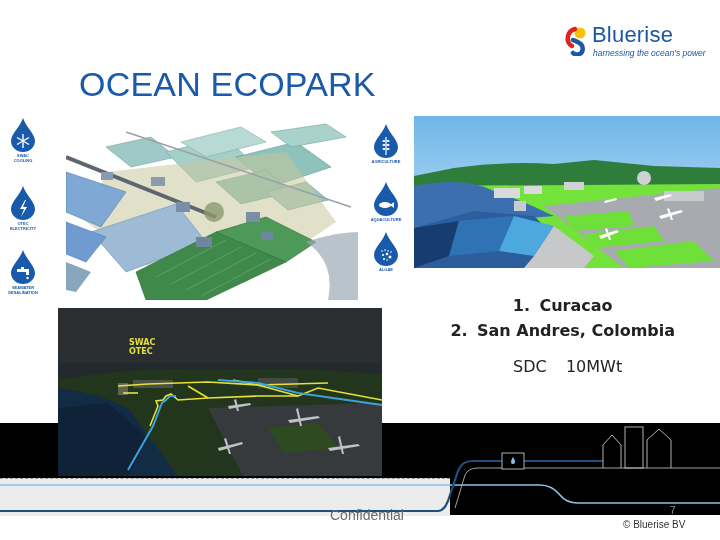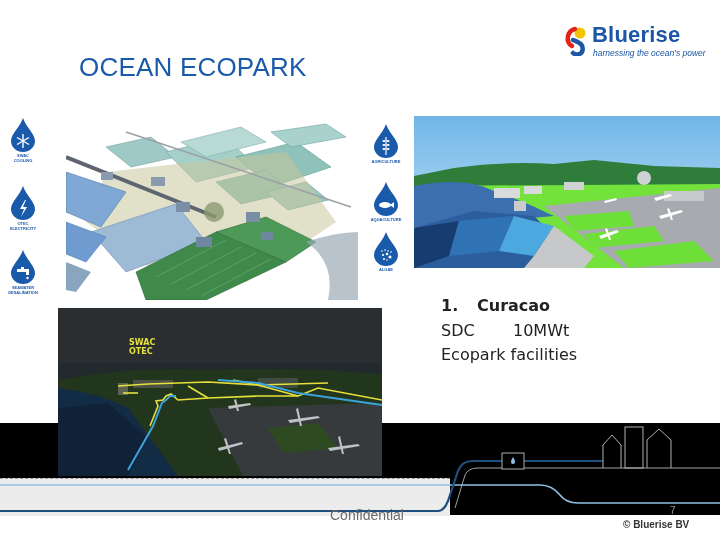--- a/index.html
+++ b/index.html
@@ -5,51 +5,51 @@
   html, body { margin: 0; padding: 0; }
   body {
     width: 720px; height: 540px; position: relative; overflow: hidden;
     background: #ffffff;
     font-family: "Liberation Sans", "DejaVu Sans", sans-serif;
   }
   .abs { position: absolute; }
 
   
   .logo { left: 562px; top: 24px; width: 150px; height: 34px; }
-  .logo-word { position: absolute; left: 30px; top: -2px; font-size: 22px; font-weight: bold; color: #1c56a5; letter-spacing: 0.2px; }
+  .logo-word { position: absolute; left: 30px; top: -2px; font-size: 22px; font-weight: normal; color: #1c56a5; letter-spacing: 0.2px; }
   .logo-tag { position: absolute; left: 31px; top: 24px; font-size: 8.5px; font-style: italic; color: #1c56a5; white-space: nowrap; }
 
   
-  .title { left: 79px; top: 52px; font-size: 26px; color: #1a5aab; letter-spacing: 0.2px; }
+  .title { left: 79px; top: 65px; font-size: 34px; color: #1a5aab; letter-spacing: 0.2px; }
 
   
   .drop-col { width: 40px; text-align: center; }
   .drop-item { position: absolute; left: 0; width: 40px; text-align: center; }
   .drop-item svg { display: block; margin: 0 auto; }
   .drop-label { font-size: 4px; font-weight: bold; color: #1a5aab; line-height: 5px; margin-top: 1px; text-transform: uppercase; }
 
   
   .img-aerial { left: 66px; top: 112px; width: 292px; height: 188px; overflow: hidden; }
   .img-island { left: 414px; top: 116px; width: 306px; height: 152px; overflow: hidden; }
   .img-night  { left: 58px; top: 308px; width: 324px; height: 168px; overflow: hidden; background: #2a2e31; }
 
   
-  .info { left: 441px; top: 294px; font-family: "DejaVu Sans", sans-serif; font-size: 16px; color: #222; line-height: 24.5px; }
+  .info { left: 441px; top: 294px; font-family: "DejaVu Sans", sans-serif; font-size: 16px; color: #222; line-height: 24.5px; text-align: center; }
   .info .row { white-space: nowrap; }
   .info .b { font-weight: bold; }
   .info .num { display: inline-block; width: 36px; }
-  .info .k { display: inline-block; width: 72px; }
+  .info .k { display: inline-block; width: 72px; margin-top: 12px; }
 
   
   .band-black { left: 0; top: 423px; width: 720px; height: 92px; background: #000; }
   .band-light { left: 0; top: 478px; width: 450px; height: 37px; background: #ececec; border-top: 1.5px dashed #9a9a9a; }
 
   .confidential { left: 330px; top: 507px; font-size: 14px; color: #6a6a6a; }
   .pagenum { left: 670px; top: 505px; font-size: 10px; color: #9a9a9a; }
-  .copyright { left: 623px; top: 519px; font-size: 10px; color: #333; font-weight: bold; }
+  .copyright { left: 623px; top: 519px; font-size: 10px; color: #333; }
 </style>
 </head>
 <body>
 
 <div class="abs logo">
   <svg class="abs" style="left:2px;top:2px" width="26" height="30" viewBox="0 0 26 30">
     <circle cx="16" cy="7" r="5.5" fill="#f5c400"></circle>
     <path d="M11 3 C3 5 1 16 8 20" stroke="#e2231a" stroke-width="4.5" fill="none" stroke-linecap="round"></path>
     <path d="M9 14 C14 16 21 18 18 26 C16 29 11 29 9 27" stroke="#1c56a5" stroke-width="4.5" fill="none" stroke-linecap="round"></path>
   </svg>
@@ -276,19 +276,19 @@
         <path d="M282,128 l4,18 l-2,0 l-4,-17Z"></path>
     </g>
 
     <text x="71" y="37" fill="#e6e13a" font-family="DejaVu Sans, sans-serif" font-size="8" font-weight="bold">SWAC</text>
     <text x="71" y="46" fill="#e6e13a" font-family="DejaVu Sans, sans-serif" font-size="8" font-weight="bold">OTEC</text>
   </svg>
 </div>
 
 <div class="abs info">
   <div class="row b"><span class="num">1.</span><span>Curacao</span></div>
+  <div class="row b"><span class="num">2.</span><span>San Andres, Colombia</span></div>
   <div class="row"><span class="k">SDC</span><span>10MWt</span></div>
-  <div class="row">Ecopark facilities</div>
 </div>
 
 <div class="abs confidential">Confidential</div>
 <div class="abs pagenum">7</div>
 <div class="abs copyright">© Bluerise BV</div>
 
 </body></html>

